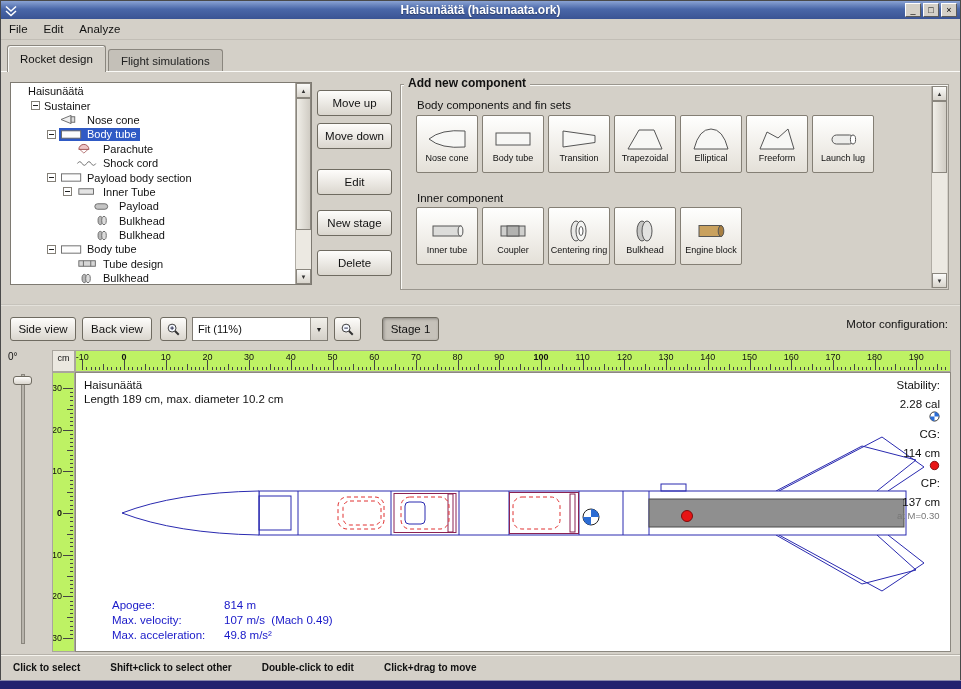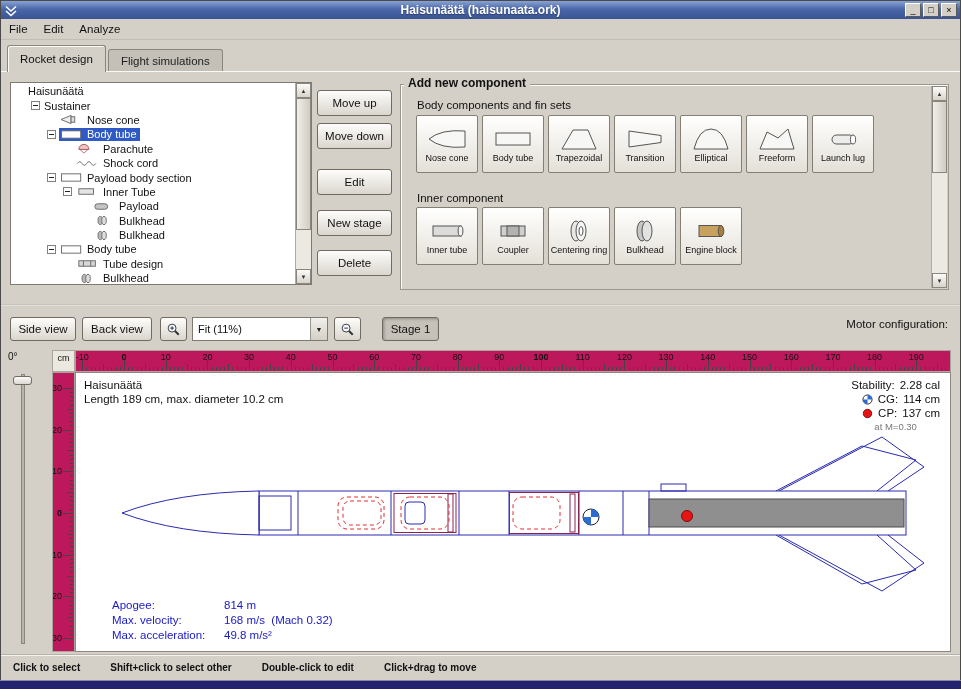--- a/index.html
+++ b/index.html
@@ -47,42 +47,42 @@
   .comp-row{display:flex;gap:4px;}
   .comp-btn{width:62px;height:58px;display:flex;flex-direction:column;align-items:center;justify-content:center;gap:1px;background:linear-gradient(#fffffe,#e4e0d8);border:1px solid #847f75;border-radius:2px;}
   .comp-btn svg{width:42px;height:26px;flex:none;}
   .comp-label{font-size:9px;line-height:10px;text-align:center;}
   .comp-scroll{position:absolute;right:1px;top:1px;bottom:1px;}
   
   .combo{background:#fff;border:1px solid #7f7b73;display:flex;align-items:center;}
   .combo .val{flex:1;padding:2px 5px;white-space:nowrap;overflow:hidden;}
   .combo .arrow{width:17px;align-self:stretch;background:linear-gradient(#f2f0ea,#d4d0c8);border-left:1px solid #9a968e;display:flex;align-items:center;justify-content:center;font-size:7px;color:#222;}
   
-  .ruler{background:#be185d;border:1px solid #a9a59d;overflow:hidden;position:absolute;}
+  .ruler{background:#bef264;border:1px solid #a9a59d;overflow:hidden;position:absolute;}
   .h-tick{position:absolute;bottom:1px;width:1px;background:#444;}
   .h-tick.t1{height:3px;}.h-tick.t5{height:6px;}.h-tick.t10{height:10px;}
   .h-lbl{position:absolute;top:1px;transform:translateX(-50%);font-size:9px;color:#111;}
   .v-tick{position:absolute;right:1px;height:1px;background:#444;}
   .v-tick.t1{width:3px;}.v-tick.t5{width:6px;}.v-tick.t10{width:10px;}
   .v-lbl{position:absolute;right:12px;transform:translateY(-50%);font-size:9px;color:#111;}
   .b{font-weight:bold;}
   .corner-cell{left:52px;top:350px;width:23px;height:22px;background:#ebe8e0;border:1px solid #a9a59d;font-size:9px;display:flex;align-items:flex-start;justify-content:center;padding-top:2px;}
   .canvas{left:75px;top:372px;width:876px;height:280px;background:#fff;border:1px solid #8c8880;overflow:hidden;}
   .slider-track{background:#b8b4ac;border:1px solid #8a867e;}
   
   .rocket .bl{fill:none;stroke:#2a2ab0;stroke-width:1;}
   .rocket .body{fill:#fff;stroke:#2a2ab0;}
   .rocket line{stroke:#2a2ab0;}
   .rocket .maroon{fill:none;stroke:#8b2252;}
   .rocket .rdash{fill:none;stroke:#e03030;stroke-dasharray:4 3;}
   .rocket .motor{fill:#8f8f8f;stroke:#4a4a4a;}
   
   .info-tl{position:absolute;left:8px;top:5px;line-height:14px;font-size:11.5px;}
   .info-tr{position:absolute;right:10px;top:5px;text-align:right;line-height:14px;font-size:11.5px;}
-  .legend-row{display:flex;align-items:center;justify-content:flex-end;gap:5px;}
+  .legend-row{display:flex;align-items:flex-end;justify-content:flex-end;gap:5px;flex-direction:column;}
   .dim{color:#777;font-size:9.5px;text-align:center;}
   .info-bl{position:absolute;left:8px;bottom:8px;color:#1818c8;font-size:11.5px;line-height:15px;}
   .fl-row{display:flex;}
   .fl-label{width:112px;margin-left:28px;}
   .fl-val{white-space:pre;}
   
   .statusbar{left:1px;top:654px;width:959px;height:25px;display:flex;align-items:center;gap:30px;padding-left:12px;font-size:10px;font-weight:bold;border-top:1px solid #b6b2aa;box-shadow:inset 0 1px 0 #f6f4ee;}
   .bottom-strip{left:0;top:680px;width:961px;height:9px;background:#22226e;border-top:1px solid #8888aa;}
 </style>
 </head>
@@ -268,29 +268,29 @@
       <div class="comp-label">Nose cone</div>
     </div>
     <div class="comp-btn">
       <svg viewBox="0 0 40 26">
         <rect x="3" y="7" width="34" height="12" fill="#f7f7f5" stroke="#555"></rect>
       </svg>
       <div class="comp-label">Body tube</div>
     </div>
     <div class="comp-btn">
       <svg viewBox="0 0 40 26">
+        <path d="M4,5 L4,21 L36,16.5 L36,9.5 Z" fill="#f7f7f5" stroke="#555"></path>
+      </svg>
+      <div class="comp-label">Transition</div>
+    </div>
+    <div class="comp-btn">
+      <svg viewBox="0 0 40 26">
         <path d="M3,23 L14,4 L29,4 L37,23 Z" fill="#f7f7f5" stroke="#555"></path>
       </svg>
       <div class="comp-label">Trapezoidal</div>
-    </div>
-    <div class="comp-btn">
-      <svg viewBox="0 0 40 26">
-        <path d="M4,5 L4,21 L36,16.5 L36,9.5 Z" fill="#f7f7f5" stroke="#555"></path>
-      </svg>
-      <div class="comp-label">Transition</div>
     </div>
     <div class="comp-btn">
       <svg viewBox="0 0 40 26">
         <path d="M3,23 Q8,3 20,3 Q32,3 37,23 Z" fill="#f7f7f5" stroke="#555"></path>
       </svg>
       <div class="comp-label">Elliptical</div>
     </div>
     <div class="comp-btn">
       <svg viewBox="0 0 40 26">
         <path d="M3,23 L10,6 L21,12 L31,3 L37,23 Z" fill="#f7f7f5" stroke="#555"></path>
@@ -749,21 +749,21 @@
     </div>
     <div class="dim">at M=0.30</div>
   </div>
   <div id="flight-stats" class="info-bl">
       <div class="fl-row">
         <span class="fl-label">Apogee:</span>
         <span class="fl-val">814 m</span>
       </div>
       <div class="fl-row">
         <span class="fl-label">Max. velocity:</span>
-        <span class="fl-val">168 m/s  (Mach 0.32)</span>
+        <span class="fl-val">107 m/s  (Mach 0.49)</span>
       </div>
       <div class="fl-row">
         <span class="fl-label">Max. acceleration:</span>
         <span class="fl-val">49.8 m/s²</span>
       </div>
     </div>
 </div>
 
 <div id="statusbar" class="abs statusbar">
     <span>Click to select</span>

